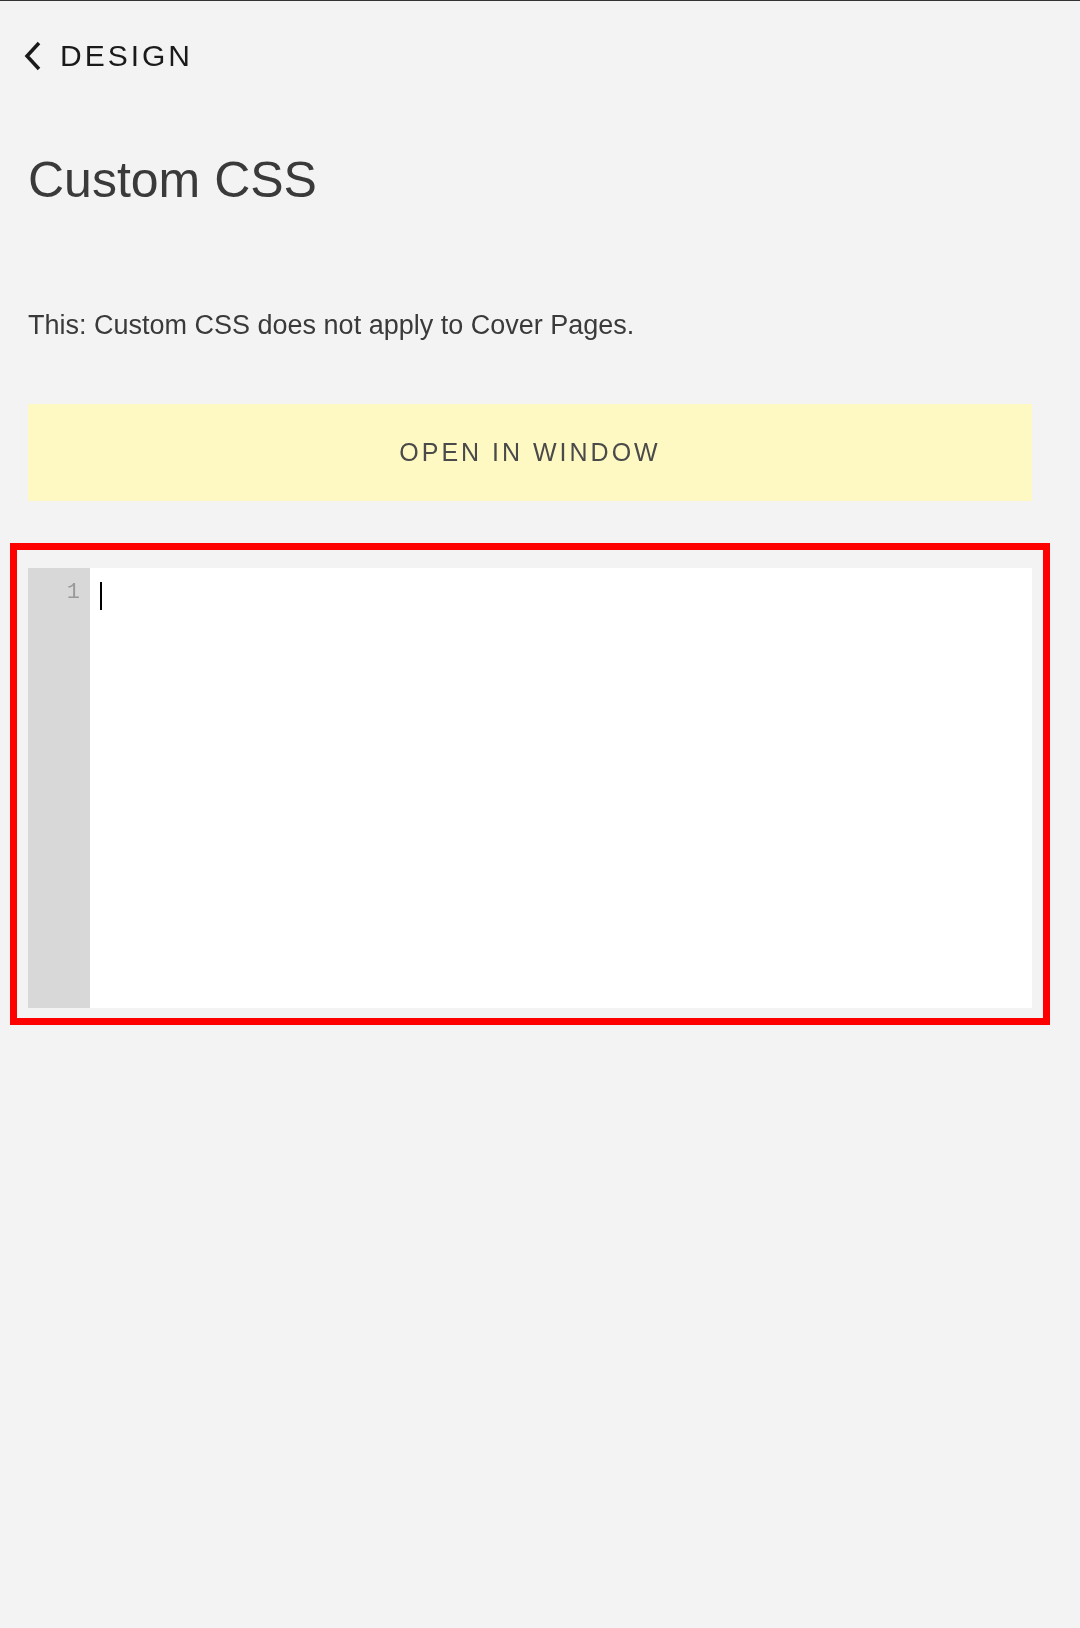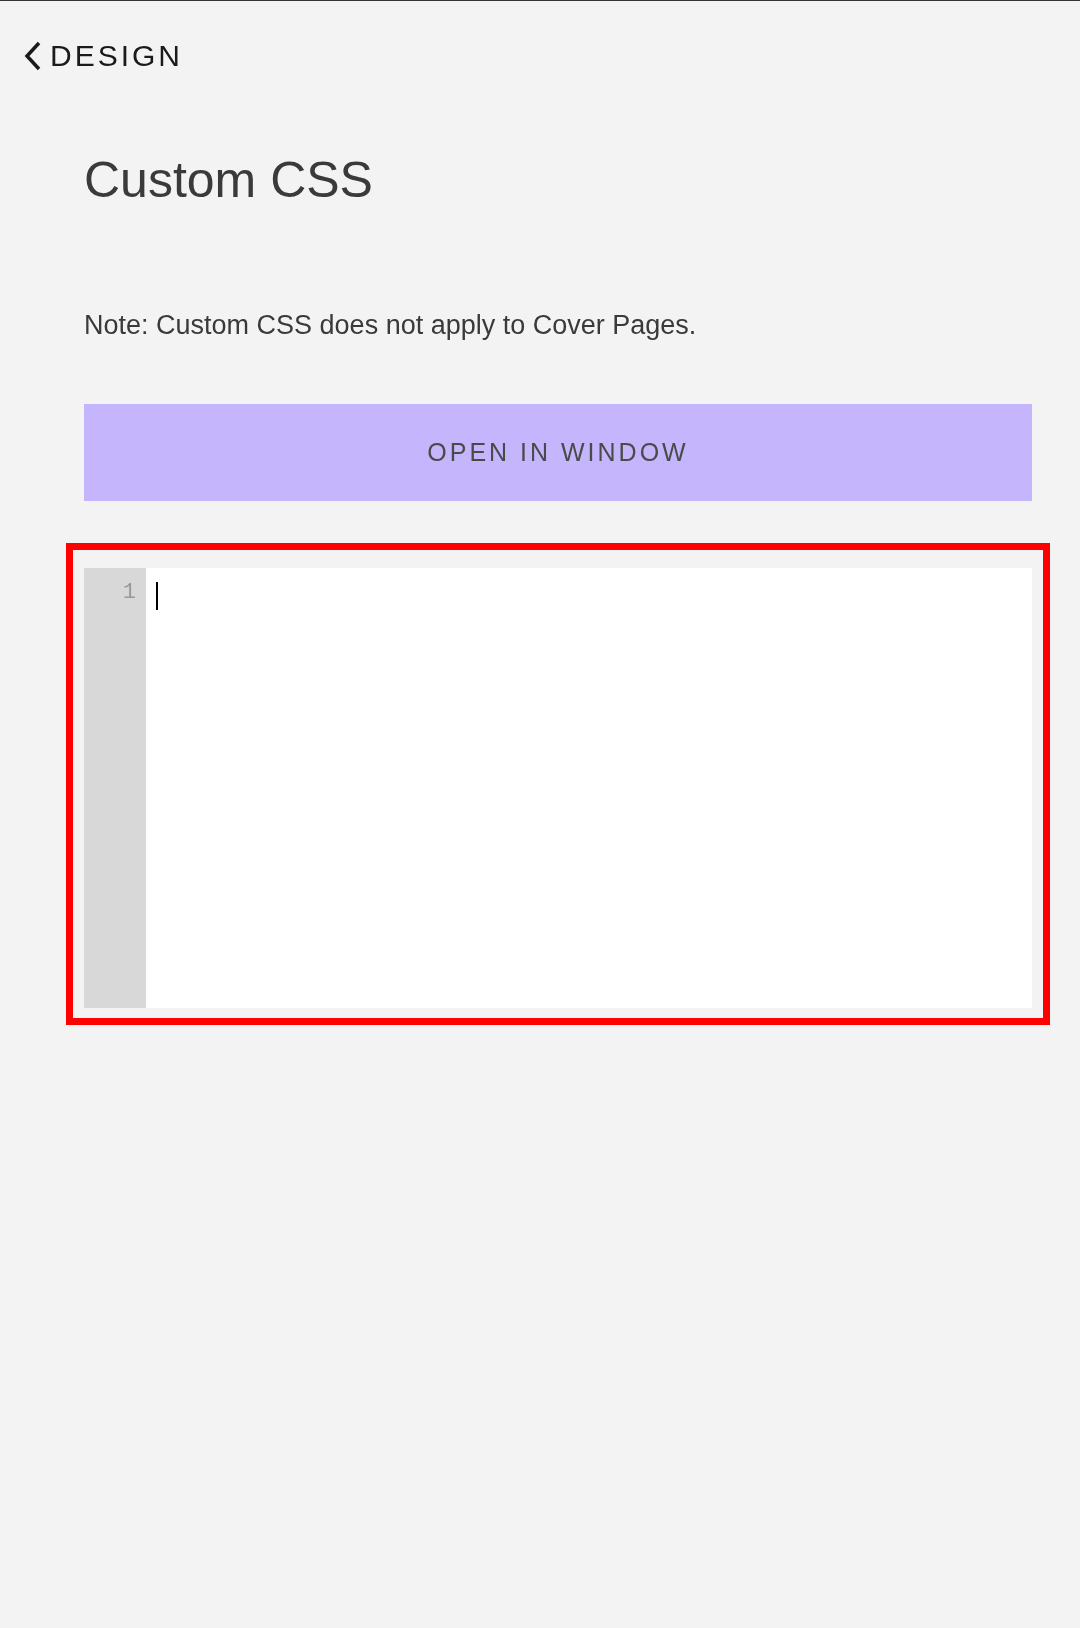--- a/index.html
+++ b/index.html
@@ -19,21 +19,21 @@
     .top-border {
       width: 100%;
       height: 1px;
       background: #333;
     }
     
     .header {
       display: flex;
       align-items: center;
       padding: 38px 22px 20px 22px;
-      gap: 6px;
+      gap: 16px;
     }
     
     .back-chevron {
       width: 22px;
       height: 32px;
       cursor: pointer;
       display: flex;
       align-items: center;
       justify-content: center;
     }
@@ -44,22 +44,21 @@
     }
     
     .breadcrumb-text {
       font-size: 30px;
       font-weight: 500;
       letter-spacing: 3px;
       color: #1a1a1a;
     }
     
     .content {
-      padding: 58px 48px 0 48px;
-      margin-left: 36px;
+      padding: 58px 48px 0 28px;
     }
     
     .page-title {
       font-size: 50px;
       font-weight: 500;
       color: #3a3a3a;
       margin-bottom: 92px;
     }
     
     .description {
@@ -78,21 +77,21 @@
     
     .note {
       font-size: 27px;
       line-height: 1.8;
       color: #3a3a3a;
       margin-bottom: 54px;
     }
     
     .open-button {
       width: 100%;
-      background: #c4b5fd;
+      background: #fef9c3;
       border: none;
       padding: 34px 0;
       font-size: 25px;
       font-weight: 500;
       letter-spacing: 3px;
       color: #4a4a4a;
       cursor: pointer;
       margin-bottom: 42px;
     }
     
@@ -149,21 +148,21 @@
     </svg>
   </div>
   <div class="breadcrumb-text">DESIGN</div>
 </div>
 
 <div class="content">
   <h1 class="page-title">Custom CSS</h1>
   
   
   
-  <p class="note">Note: Custom CSS does not apply to Cover Pages.</p>
+  <p class="note">This: Custom CSS does not apply to Cover Pages.</p>
   
   <button class="open-button">OPEN IN WINDOW</button>
   
   <div class="editor-highlight">
     <div class="code-editor">
       <div class="gutter">
         <div class="line-number">1</div>
       </div>
       <div class="code-area">
         <span class="cursor"></span>

